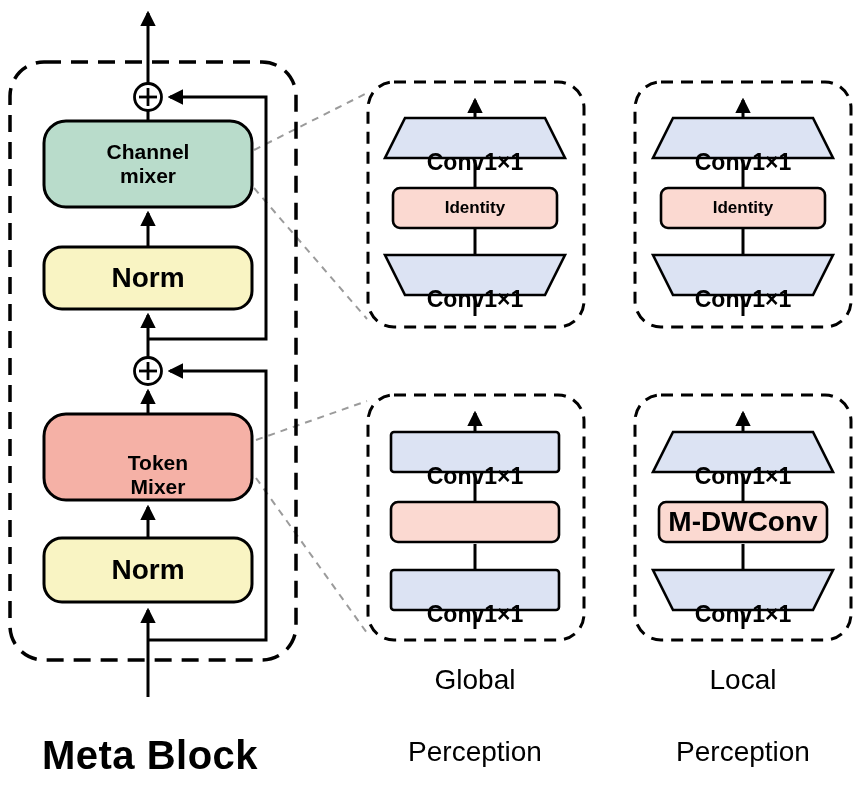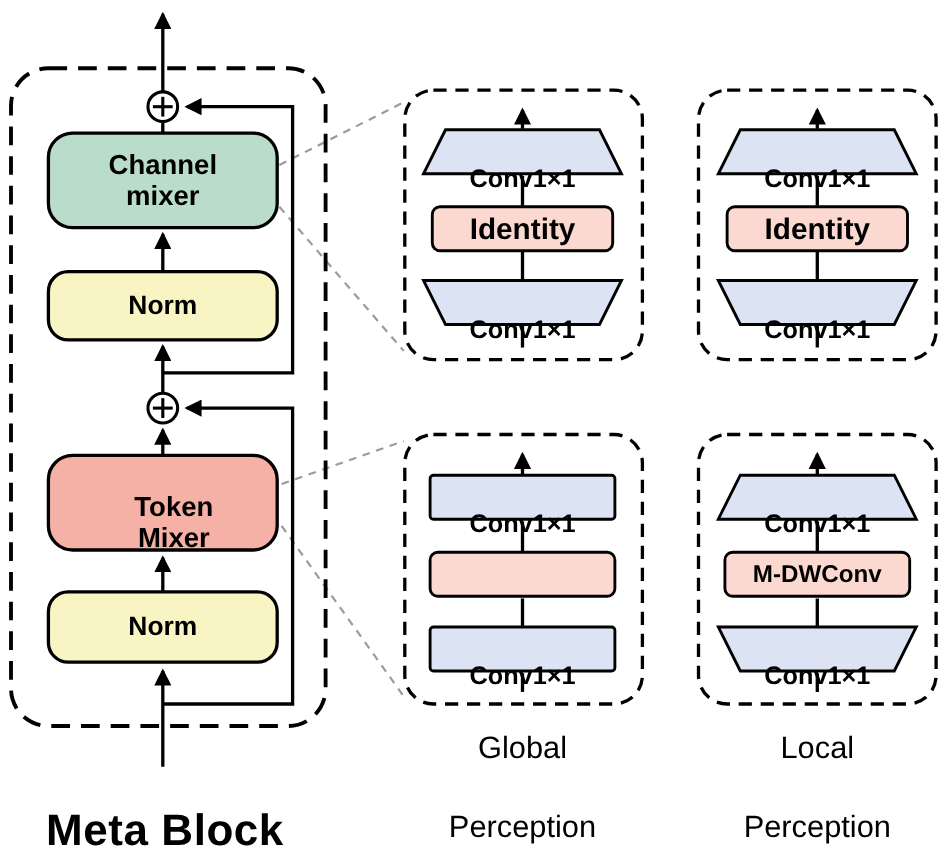--- a/index.html
+++ b/index.html
@@ -17,24 +17,24 @@
     display:flex; flex-direction:column;
     align-items:center; justify-content:center;
     text-align:center;
     color:#000;
     line-height:1.12;
     pointer-events:none;
     white-space:nowrap;
   }
   .bold { font-weight:700; }
   .f23 { font-size:23px;margin-top:25px; }
-  .f24 { font-size:27px; }
-  .f22 { font-size:22px; }
-  .f25 { font-size:25px; }
-  .f27 { font-size:24px; }
+  .f24 { font-size:17px; }
+  .f22 { font-size:28px; }
+  .f25 { font-size:21px; }
+  .f27 { font-size:28px; }
   .title { font-size:40px; font-weight:700; letter-spacing:0.5px; }
   .caption { font-size:28px; font-weight:400; line-height:1.3;gap:35px; }
 </style>
 </head>
 <body>
 
 <div class="canvas">
 
   <svg width="859" height="785" viewBox="0 0 859 785">
     <defs>

